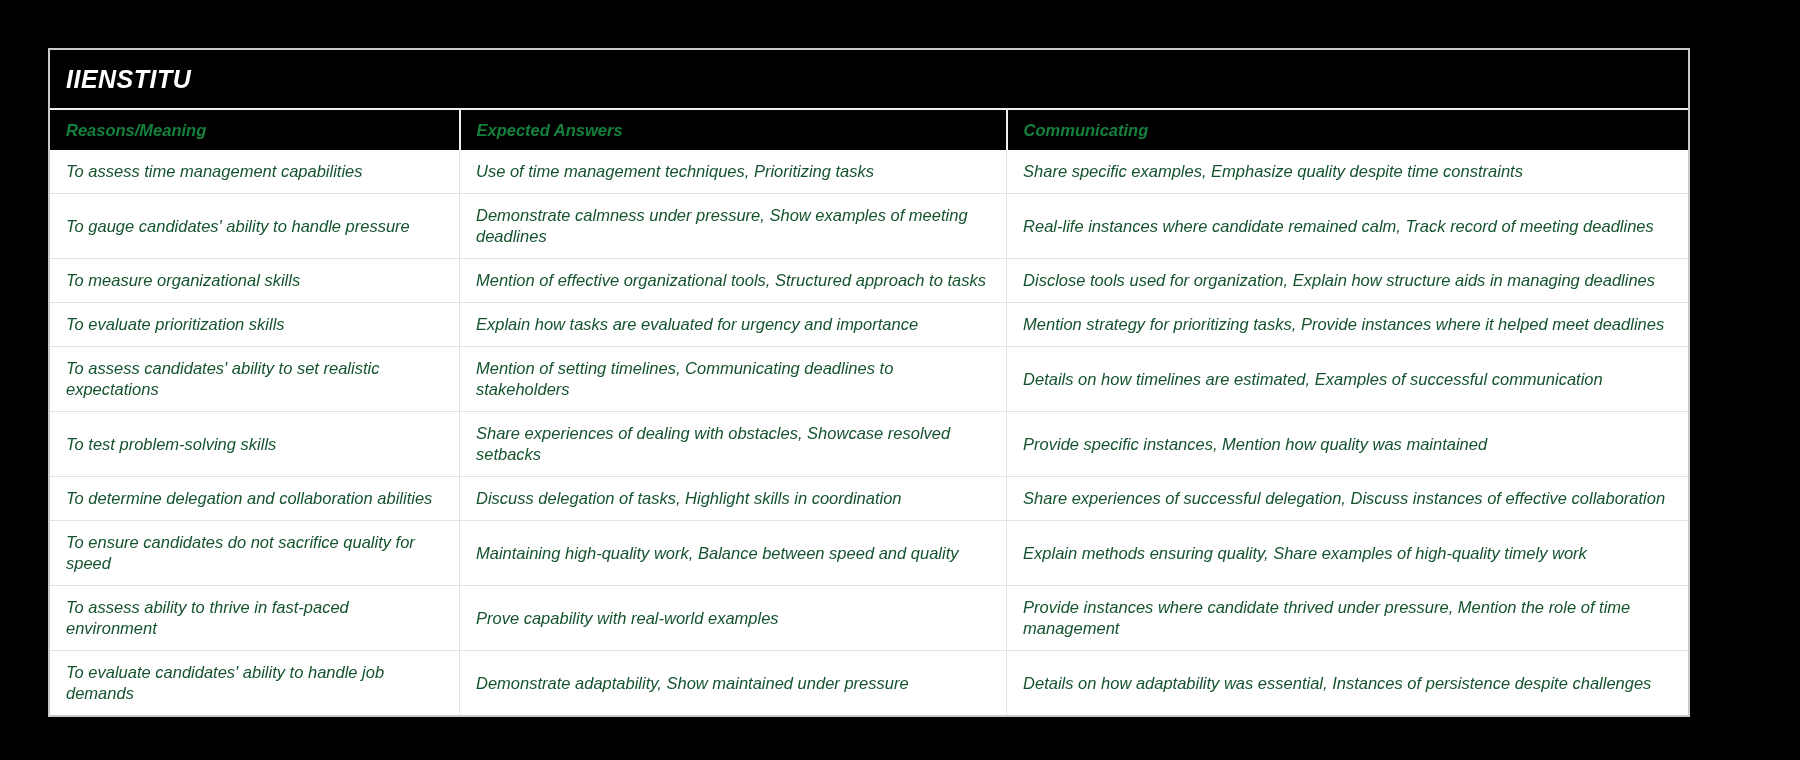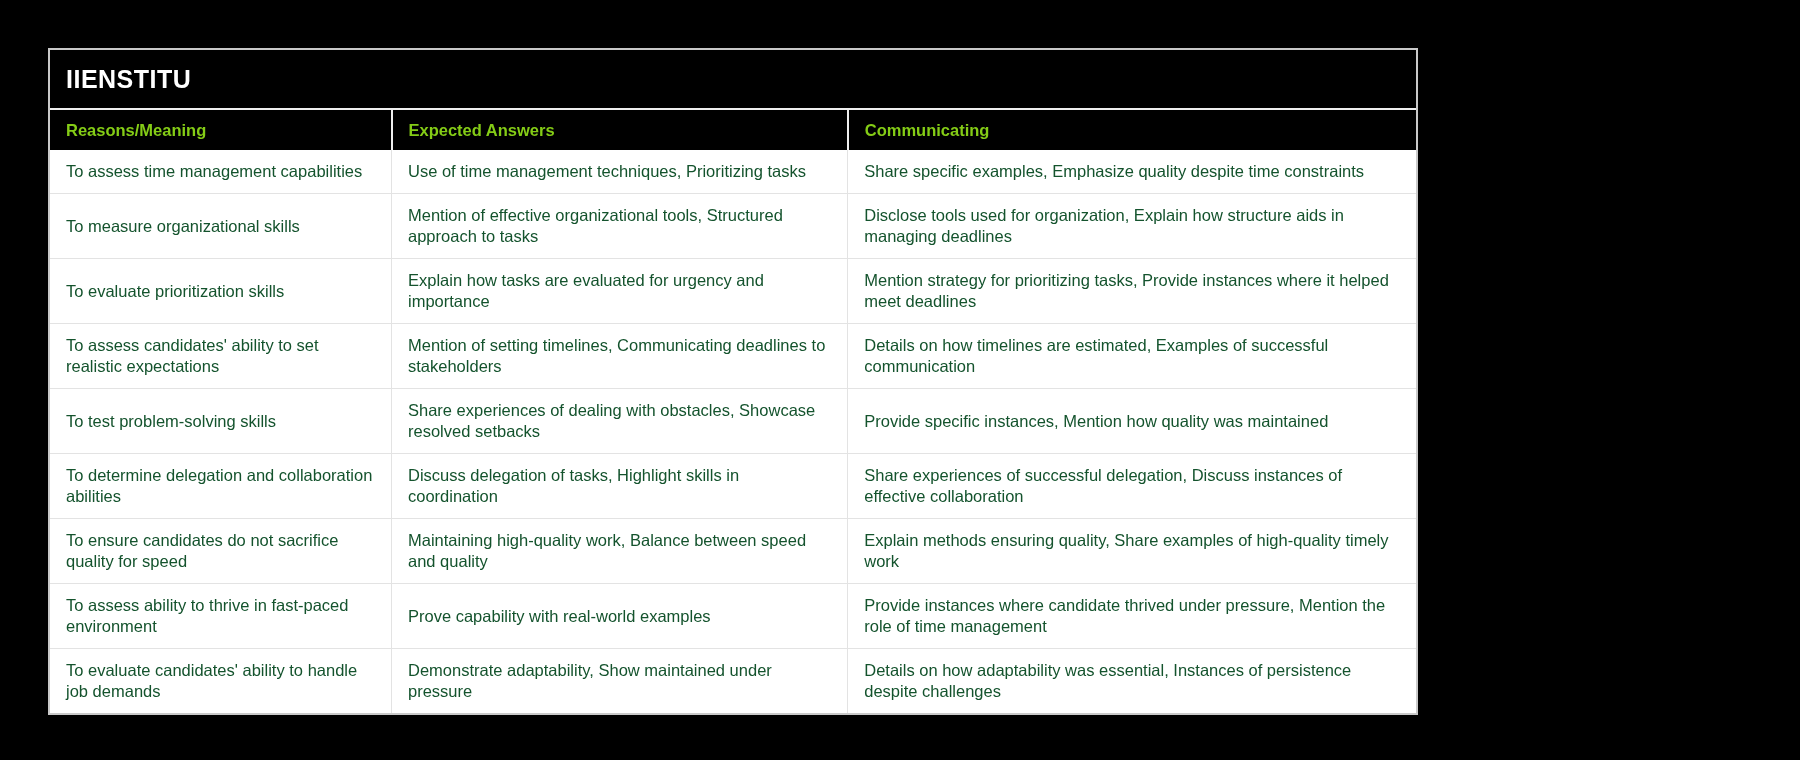--- a/index.html
+++ b/index.html
@@ -8,24 +8,25 @@
     background: #000000;
     width: 1800px;
     height: 760px;
     overflow: hidden;
     font-family: "Liberation Sans", sans-serif;
   }
   .card {
     position: absolute;
     left: 48px;
     top: 48px;
-    width: 1370px;
+    width: 1642px;
     box-sizing: border-box;
     border: 2px solid #c9c9c9;
     background: #000000;
+    font-style: italic;
   }
   .title-bar {
     background: #000000;
     color: #ffffff;
     font-size: 25px;
     font-weight: bold;
     line-height: 30px;
     padding: 14px 16px;
     border-bottom: 2px solid #efefef;
     letter-spacing: 0.5px;
@@ -33,21 +34,21 @@
   table.data-table {
     width: 100%;
     border-collapse: collapse;
     table-layout: fixed;
   }
   table.data-table col.c1 { width: 25.0%; }
   table.data-table col.c2 { width: 33.4%; }
   table.data-table col.c3 { width: 41.6%; }
   table.data-table thead th {
     background: #000000;
-    color: #84cc16;
+    color: #15803d;
     font-size: 16.5px;
     font-weight: bold;
     text-align: left;
     line-height: 20px;
     padding: 10px 16px;
     vertical-align: middle;
   }
   table.data-table thead th + th {
     border-left: 2px solid #efefef;
     margin-top: 20px;
@@ -86,20 +87,25 @@
         <th>Communicating</th>
       </tr>
     </thead>
     <tbody>
       <tr>
         <td>To assess time management capabilities</td>
         <td>Use of time management techniques, Prioritizing tasks</td>
         <td>Share specific examples, Emphasize quality despite time constraints</td>
       </tr>
       <tr>
+        <td>To gauge candidates' ability to handle pressure</td>
+        <td>Demonstrate calmness under pressure, Show examples of meeting deadlines</td>
+        <td>Real-life instances where candidate remained calm, Track record of meeting deadlines</td>
+      </tr>
+      <tr>
         <td>To measure organizational skills</td>
         <td>Mention of effective organizational tools, Structured approach to tasks</td>
         <td>Disclose tools used for organization, Explain how structure aids in managing deadlines</td>
       </tr>
       <tr>
         <td>To evaluate prioritization skills</td>
         <td>Explain how tasks are evaluated for urgency and importance</td>
         <td>Mention strategy for prioritizing tasks, Provide instances where it helped meet deadlines</td>
       </tr>
       <tr>

